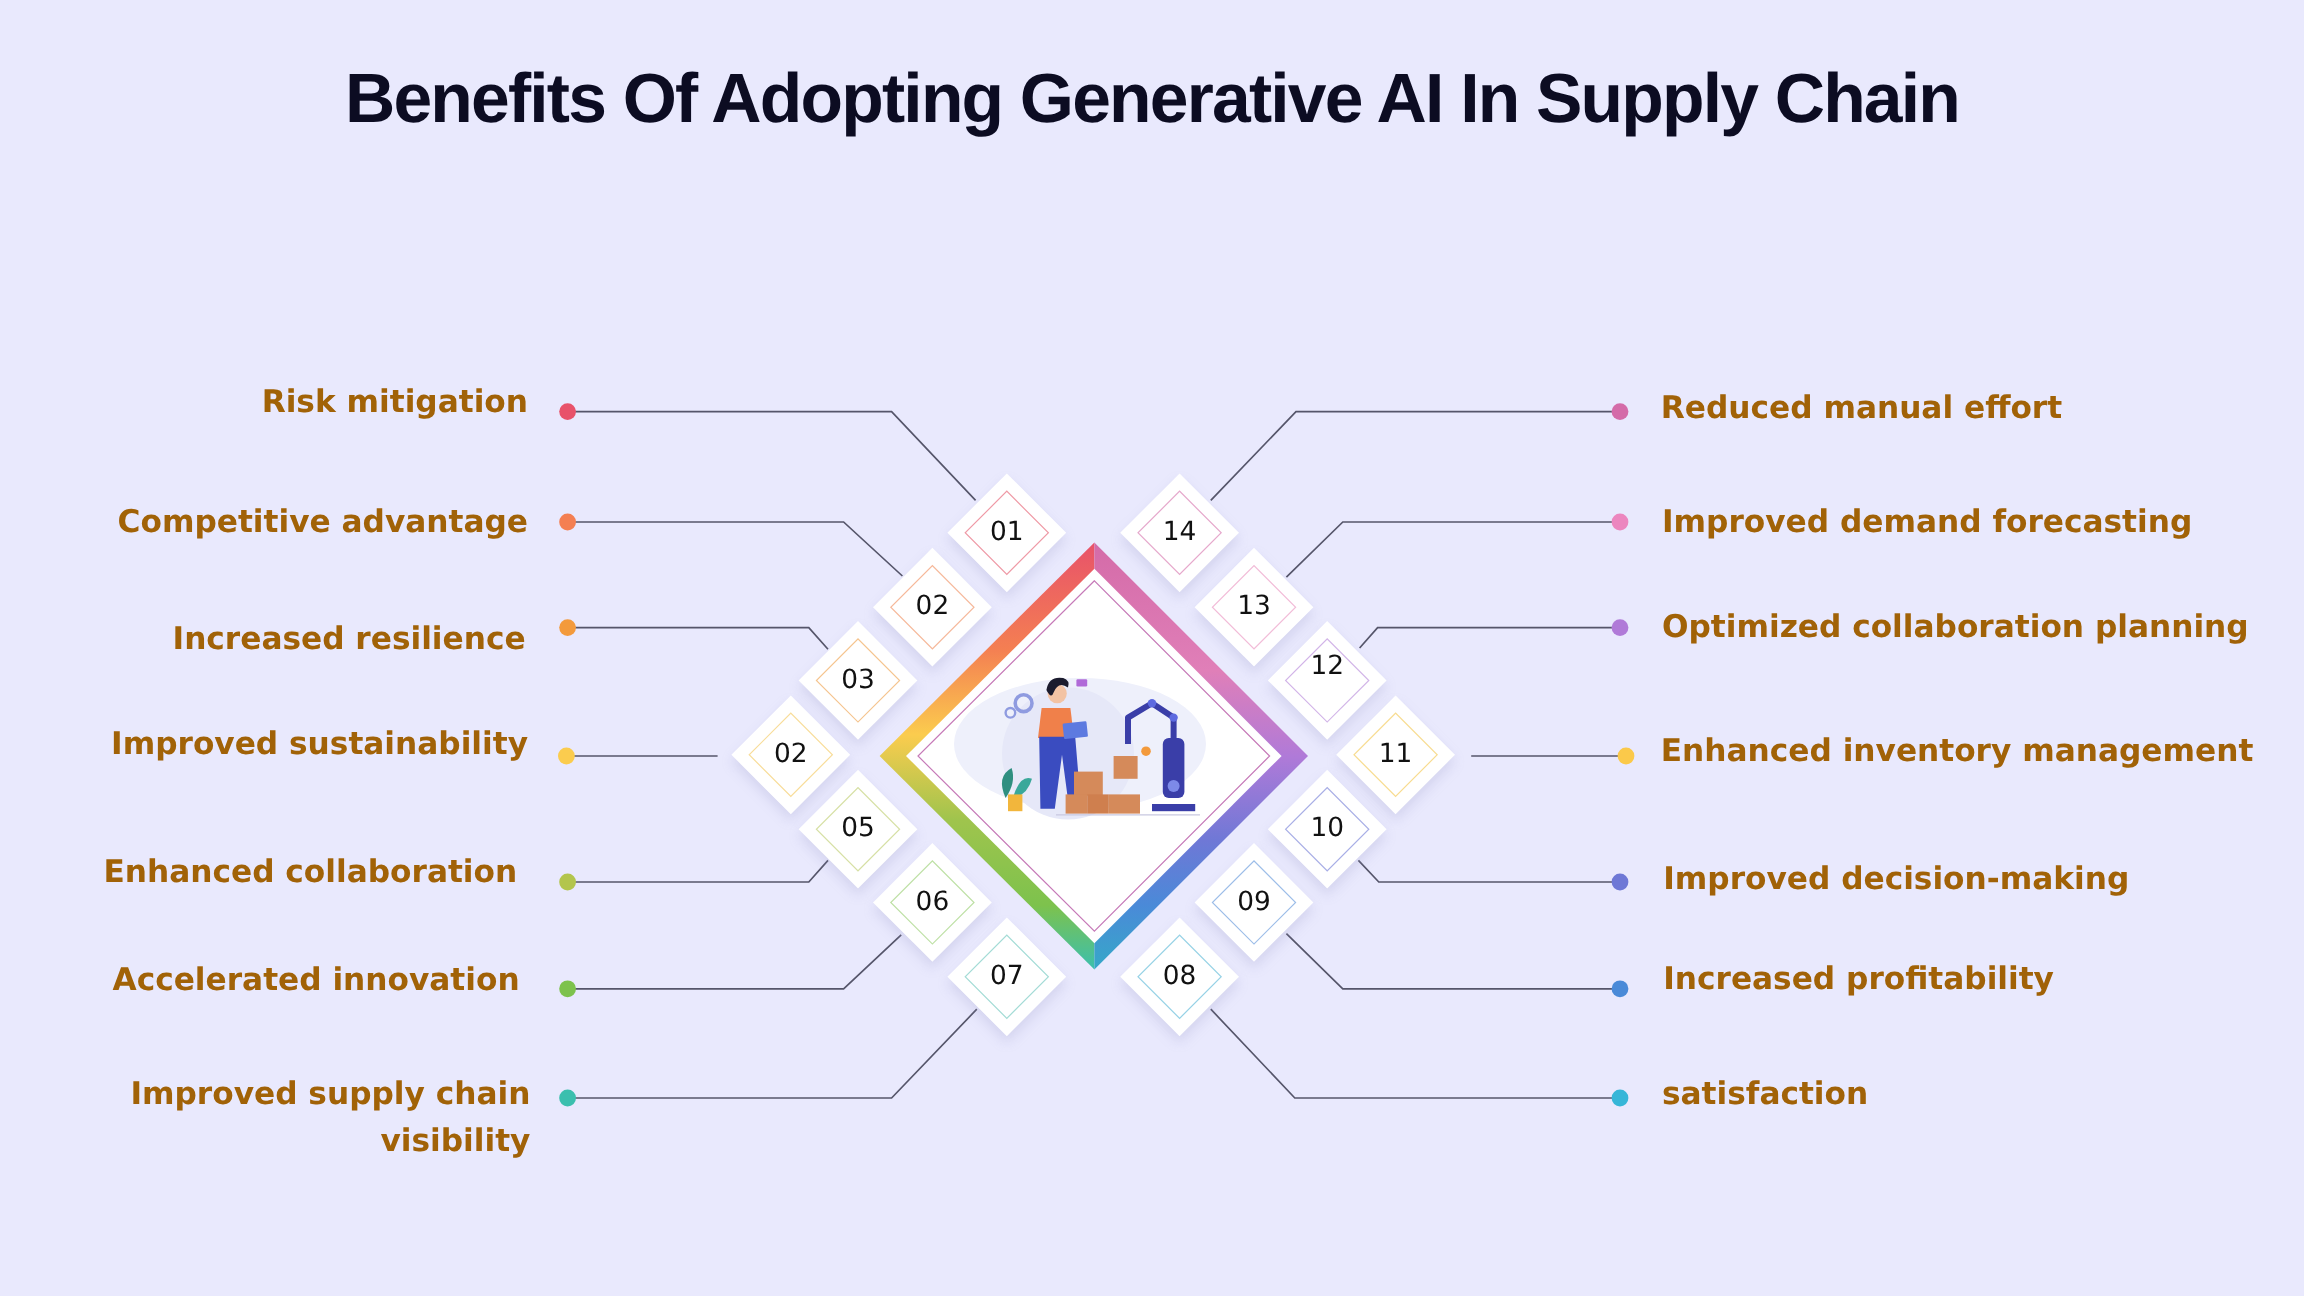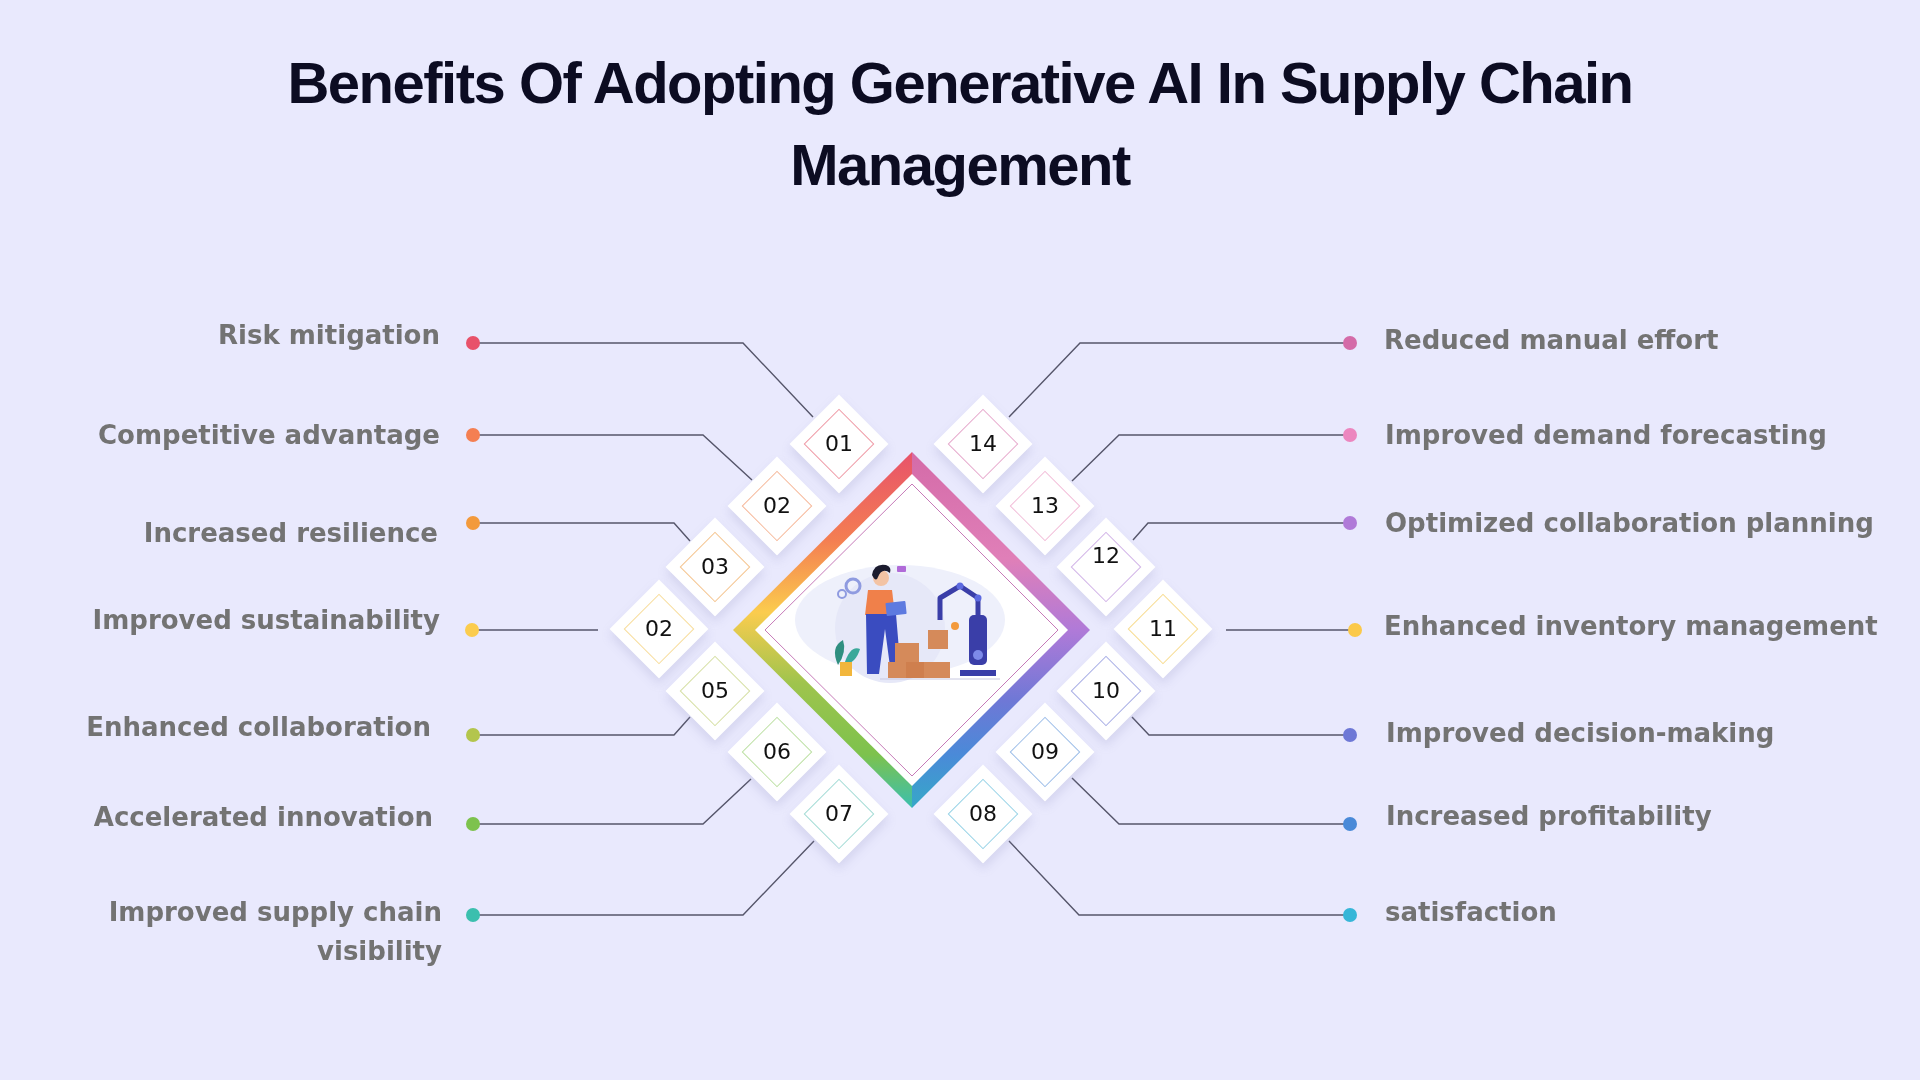--- a/index.html
+++ b/index.html
@@ -1,32 +1,31 @@
 <!DOCTYPE html>
 <html><head>
 <meta charset="utf-8">
 <style>
   html,body{margin:0;padding:0;}
   body{width:1920px;height:1080px;background:#e9e9fd;position:relative;overflow:hidden;font-family:"Liberation Sans",sans-serif;color:#0c0c1a;}
   .title{position:absolute;left:0;top:42px;width:1920px;text-align:center;font-family:"Liberation Sans",sans-serif;font-weight:700;font-size:58px;line-height:82px;letter-spacing:-1.5px;color:#0c0c22;}
   .title span{display:block;}
   svg.lines{position:absolute;left:0;top:0;}
-  .label{position:absolute;font-family:"DejaVu Sans",sans-serif;font-weight:700;font-size:26px;line-height:39px;color:#737373;white-space:nowrap;}
+  .label{position:absolute;font-family:"DejaVu Sans",sans-serif;font-weight:700;font-size:26px;line-height:39px;color:#a16207;white-space:nowrap;}
   .label.left{text-align:right;}
   .label.right{text-align:right;}
   .dia{position:absolute;width:70px;height:70px;background:#fff;transform:rotate(45deg);box-shadow:4px 4px 10px rgba(150,150,200,0.25);}
   .dia .inner{position:absolute;left:10px;top:10px;width:48px;height:48px;border:1px solid #ccc;}
   .num{position:absolute;width:80px;height:40px;text-align:center;line-height:40px;font-family:"DejaVu Sans",sans-serif;font-size:22px;color:#111;}
 </style>
 </head>
 <body>
 
 <div class="title">
   <span>Benefits Of Adopting Generative AI In Supply Chain</span>
-  <span>Management</span>
 </div>
 
 <svg class="lines" width="1920" height="1080">
   <defs>
     <linearGradient id="gl" x1="0" y1="0" x2="0" y2="1">
       <stop offset="0" stop-color="#e8526a"></stop>
       <stop offset="0.25" stop-color="#f47f52"></stop>
       <stop offset="0.45" stop-color="#fbcc4e"></stop>
       <stop offset="0.65" stop-color="#9fc44d"></stop>
       <stop offset="0.85" stop-color="#7dc24d"></stop>

